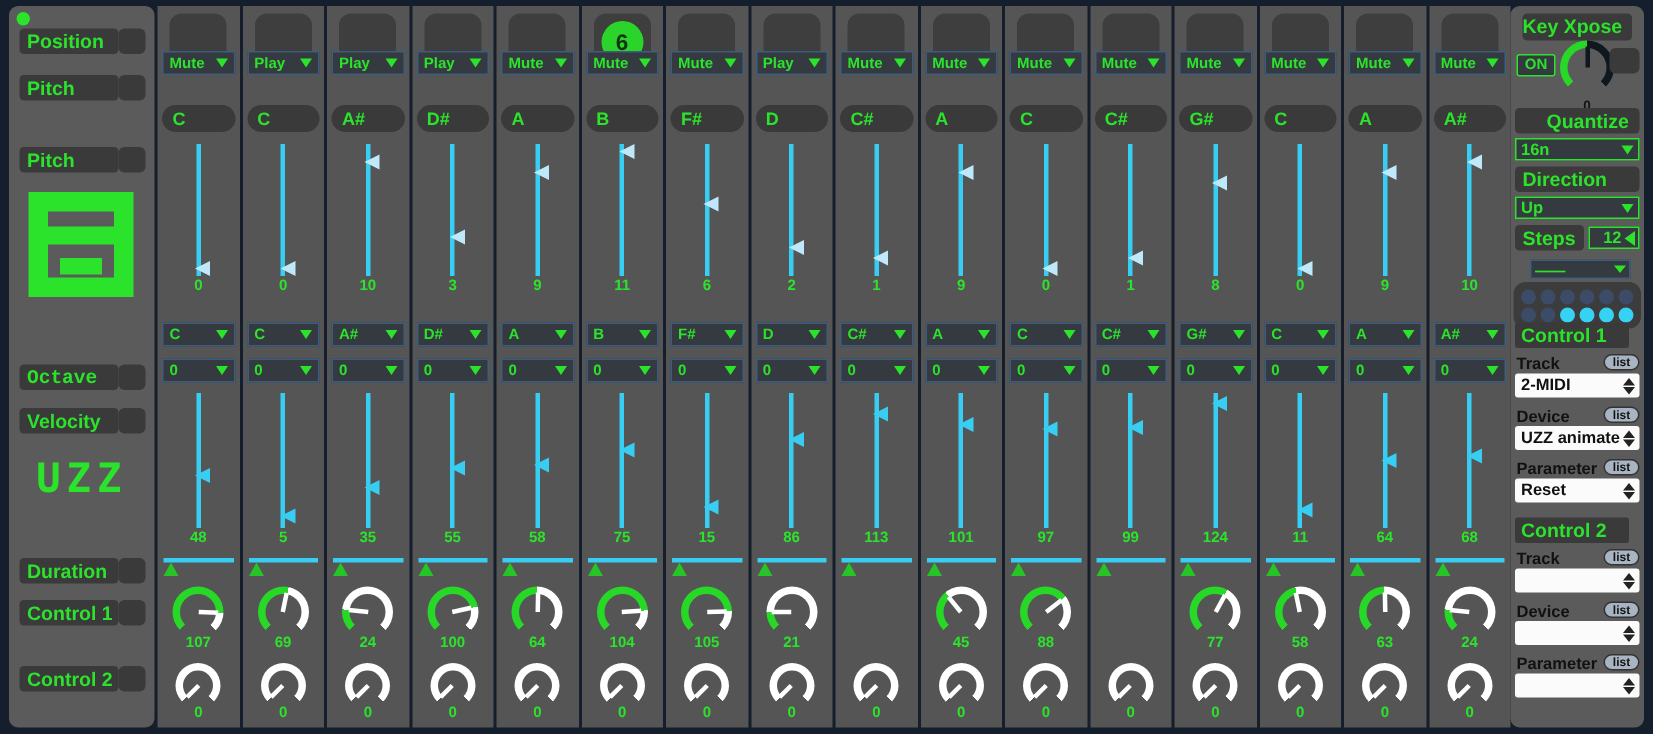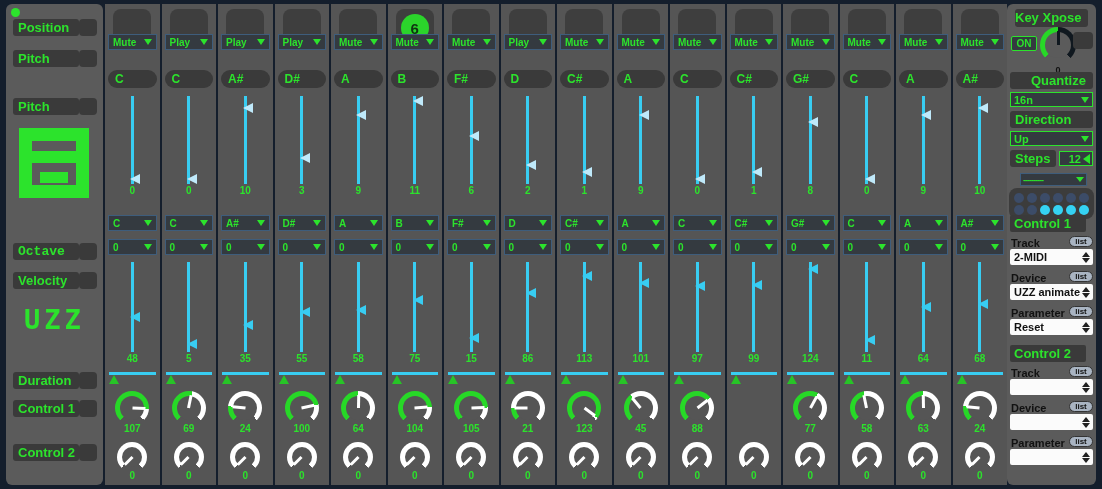--- a/index.html
+++ b/index.html
@@ -610,27 +610,20 @@
       <div class="vline"></div>
       <div class="vmarker" style="top: 8.8189px;"></div>
     </div>
     <div class="val vel-val">113</div>
 
     <div class="hslider">
       <div class="hline"></div>
       <div class="hmarker" style="left: 0px;"></div>
     </div>
 
-    <div class="knob-wrap knob1-wrap">
-      <div class="knob k34" style="background: conic-gradient(from 225deg, rgb(39, 216, 39) 0deg, rgb(39, 216, 39) 261.496deg, rgb(255, 255, 255) 261.496deg, rgb(255, 255, 255) 270deg, transparent 270deg, transparent 360deg);">
-        <div class="knob-inner"></div>
-        <div class="needle" style="transform: rotate(486.496deg);"></div>
-      </div>
-      <div class="knob-val">123</div>
-    </div>
 
     <div class="knob-wrap knob2-wrap">
       <div class="knob k30" style="background: conic-gradient(from 225deg, rgb(39, 216, 39) 0deg, rgb(39, 216, 39) 0deg, rgb(255, 255, 255) 0deg, rgb(255, 255, 255) 270deg, transparent 270deg, transparent 360deg);">
         <div class="knob-inner"></div>
         <div class="needle" style="transform: rotate(225deg);"></div>
       </div>
       <div class="knob-val">0</div>
     </div>
   </div>
 

